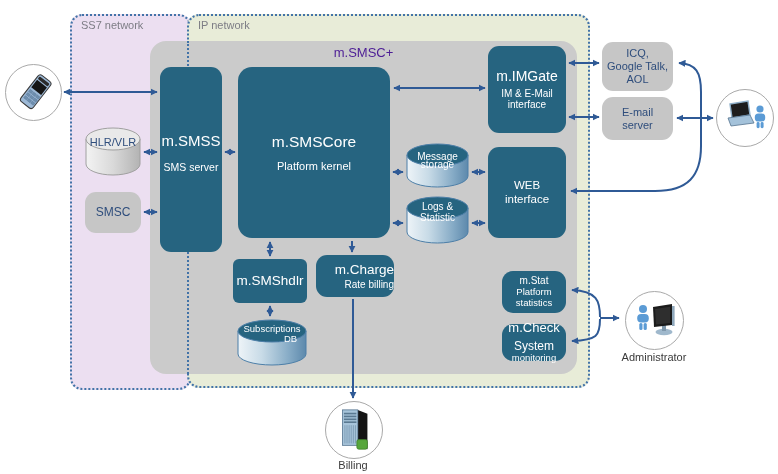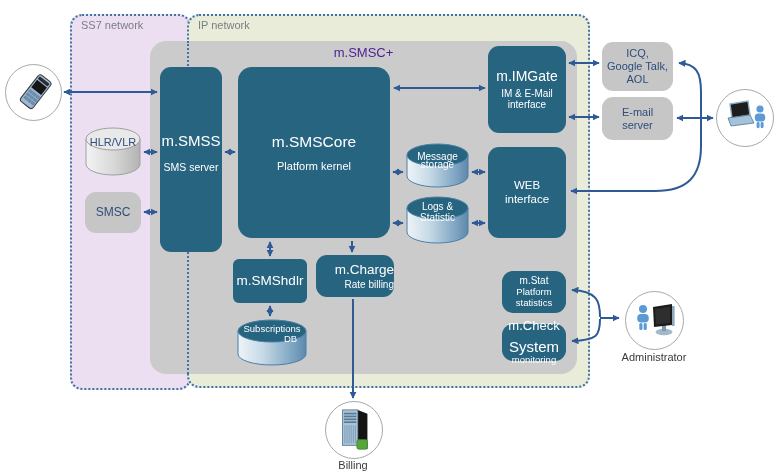--- a/index.html
+++ b/index.html
@@ -97,21 +97,21 @@
   </div>
 
   <div class="tbox" style="left:502px;top:271px;width:64px;height:42px;">
     <div class="title" style="font-size:10px;">m.Stat</div>
     <div class="sub" style="font-size:9.5px;margin-top:1px;">Platform</div>
     <div class="sub" style="font-size:9.5px;margin-top:0;">statistics</div>
   </div>
 
   <div class="tbox" style="left:502px;top:324px;width:64px;height:37px;">
     <div class="title" style="font-size:13px;">m.Check</div>
-    <div class="sub" style="font-size:15px;margin-top:4px;">System</div>
+    <div class="sub" style="font-size:12px;margin-top:4px;">System</div>
     <div class="sub" style="font-size:9.5px;margin-top:0;">monitoring</div>
   </div>
 
   <div class="gbox" style="left:85px;top:192px;width:56px;height:41px;font-size:12px;">
     <div>SMSC</div>
   </div>
 
   <div class="gbox" style="left:602px;top:42px;width:71px;height:49px;">
     <div>ICQ,</div>
     <div>Google Talk,</div>

